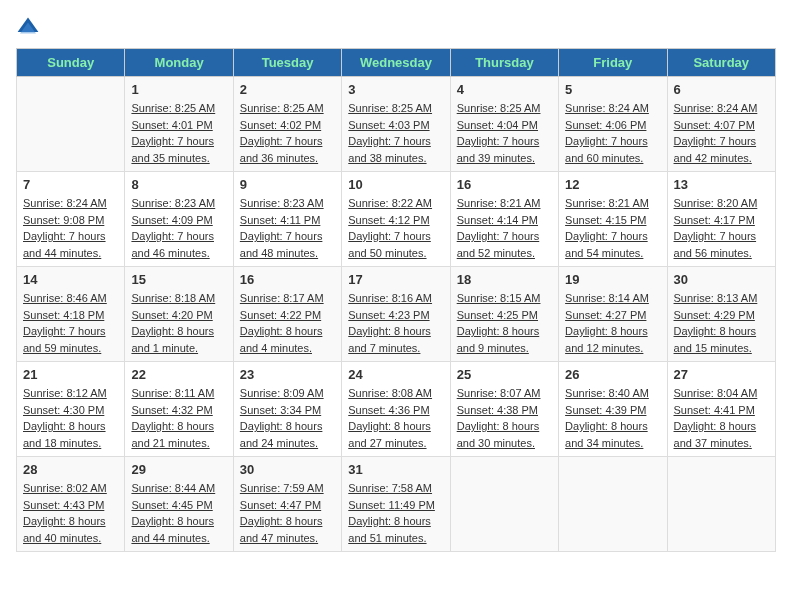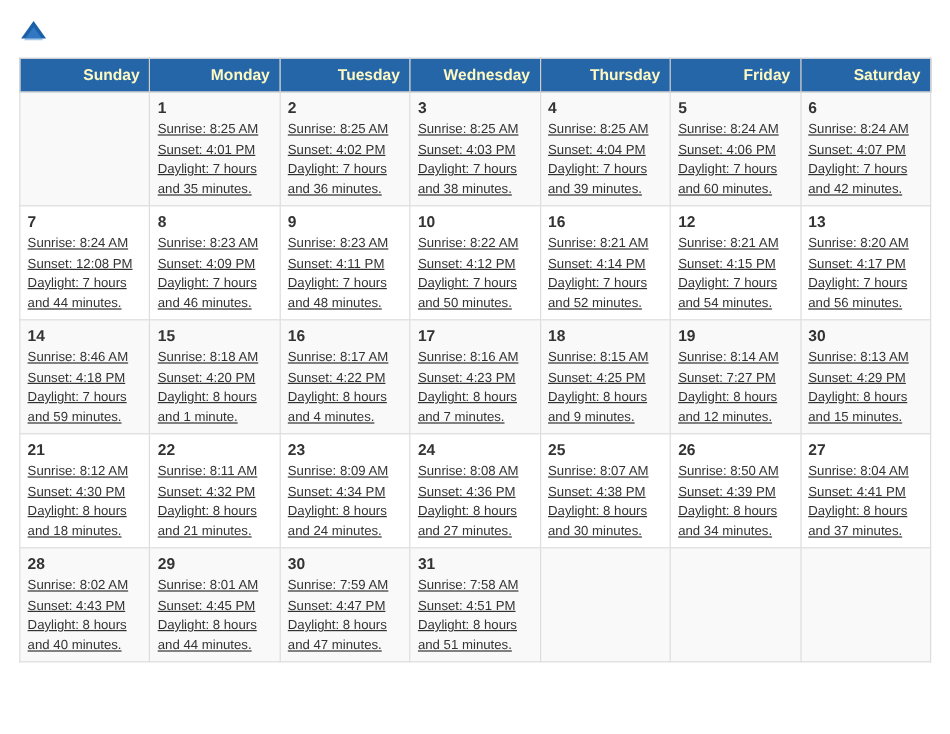--- a/index.html
+++ b/index.html
@@ -47,26 +47,26 @@
       font-size: 16px;
       color: #555;
     }
     table {
       width: 100%;
       border-collapse: collapse;
       table-layout: fixed;
     }
     thead tr th {
       background-color: #2566a8;
-      color: #fef9c3;
+      color: #86efac;
       padding: 6px 8px;
       font-size: 13px;
       font-weight: bold;
       border: 1px solid #ccc;
-      text-align: right;
+      text-align: center;
     }
     tbody tr td {
       border: 1px solid #ddd;
       vertical-align: top;
       padding: 5px 6px;
       font-size: 11px;
       color: #333;
       height: 80px;
     }
     tbody tr:nth-child(odd) td {
@@ -168,21 +168,21 @@
           <div>Sunset: 4:07 PM</div>
           <div>Daylight: 7 hours and 42 minutes.</div>
         </div>
         </td>
       </tr>
       <tr>
         <td>
           <span class="day-number">7</span>
         <div class="day-info">
           <div>Sunrise: 8:24 AM</div>
-          <div>Sunset: 12:08 PM</div>
+          <div>Sunset: 9:08 PM</div>
           <div>Daylight: 7 hours and 44 minutes.</div>
         </div>
         </td>
         <td>
           <span class="day-number">8</span>
         <div class="day-info">
           <div>Sunrise: 8:23 AM</div>
           <div>Sunset: 4:09 PM</div>
           <div>Daylight: 7 hours and 46 minutes.</div>
         </div>
@@ -266,21 +266,21 @@
         <div class="day-info">
           <div>Sunrise: 8:15 AM</div>
           <div>Sunset: 4:25 PM</div>
           <div>Daylight: 8 hours and 9 minutes.</div>
         </div>
         </td>
         <td>
           <span class="day-number">19</span>
         <div class="day-info">
           <div>Sunrise: 8:14 AM</div>
-          <div>Sunset: 7:27 PM</div>
+          <div>Sunset: 4:27 PM</div>
           <div>Daylight: 8 hours and 12 minutes.</div>
         </div>
         </td>
         <td>
           <span class="day-number">30</span>
         <div class="day-info">
           <div>Sunrise: 8:13 AM</div>
           <div>Sunset: 4:29 PM</div>
           <div>Daylight: 8 hours and 15 minutes.</div>
         </div>
@@ -300,21 +300,21 @@
         <div class="day-info">
           <div>Sunrise: 8:11 AM</div>
           <div>Sunset: 4:32 PM</div>
           <div>Daylight: 8 hours and 21 minutes.</div>
         </div>
         </td>
         <td>
           <span class="day-number">23</span>
         <div class="day-info">
           <div>Sunrise: 8:09 AM</div>
-          <div>Sunset: 4:34 PM</div>
+          <div>Sunset: 3:34 PM</div>
           <div>Daylight: 8 hours and 24 minutes.</div>
         </div>
         </td>
         <td>
           <span class="day-number">24</span>
         <div class="day-info">
           <div>Sunrise: 8:08 AM</div>
           <div>Sunset: 4:36 PM</div>
           <div>Daylight: 8 hours and 27 minutes.</div>
         </div>
@@ -323,21 +323,21 @@
           <span class="day-number">25</span>
         <div class="day-info">
           <div>Sunrise: 8:07 AM</div>
           <div>Sunset: 4:38 PM</div>
           <div>Daylight: 8 hours and 30 minutes.</div>
         </div>
         </td>
         <td>
           <span class="day-number">26</span>
         <div class="day-info">
-          <div>Sunrise: 8:50 AM</div>
+          <div>Sunrise: 8:40 AM</div>
           <div>Sunset: 4:39 PM</div>
           <div>Daylight: 8 hours and 34 minutes.</div>
         </div>
         </td>
         <td>
           <span class="day-number">27</span>
         <div class="day-info">
           <div>Sunrise: 8:04 AM</div>
           <div>Sunset: 4:41 PM</div>
           <div>Daylight: 8 hours and 37 minutes.</div>
@@ -349,38 +349,38 @@
           <span class="day-number">28</span>
         <div class="day-info">
           <div>Sunrise: 8:02 AM</div>
           <div>Sunset: 4:43 PM</div>
           <div>Daylight: 8 hours and 40 minutes.</div>
         </div>
         </td>
         <td>
           <span class="day-number">29</span>
         <div class="day-info">
-          <div>Sunrise: 8:01 AM</div>
+          <div>Sunrise: 8:44 AM</div>
           <div>Sunset: 4:45 PM</div>
           <div>Daylight: 8 hours and 44 minutes.</div>
         </div>
         </td>
         <td>
           <span class="day-number">30</span>
         <div class="day-info">
           <div>Sunrise: 7:59 AM</div>
           <div>Sunset: 4:47 PM</div>
           <div>Daylight: 8 hours and 47 minutes.</div>
         </div>
         </td>
         <td>
           <span class="day-number">31</span>
         <div class="day-info">
           <div>Sunrise: 7:58 AM</div>
-          <div>Sunset: 4:51 PM</div>
+          <div>Sunset: 11:49 PM</div>
           <div>Daylight: 8 hours and 51 minutes.</div>
         </div>
         </td>
         <td></td>
         <td></td>
         <td></td>
       </tr>
     </tbody>
 </table>
 

